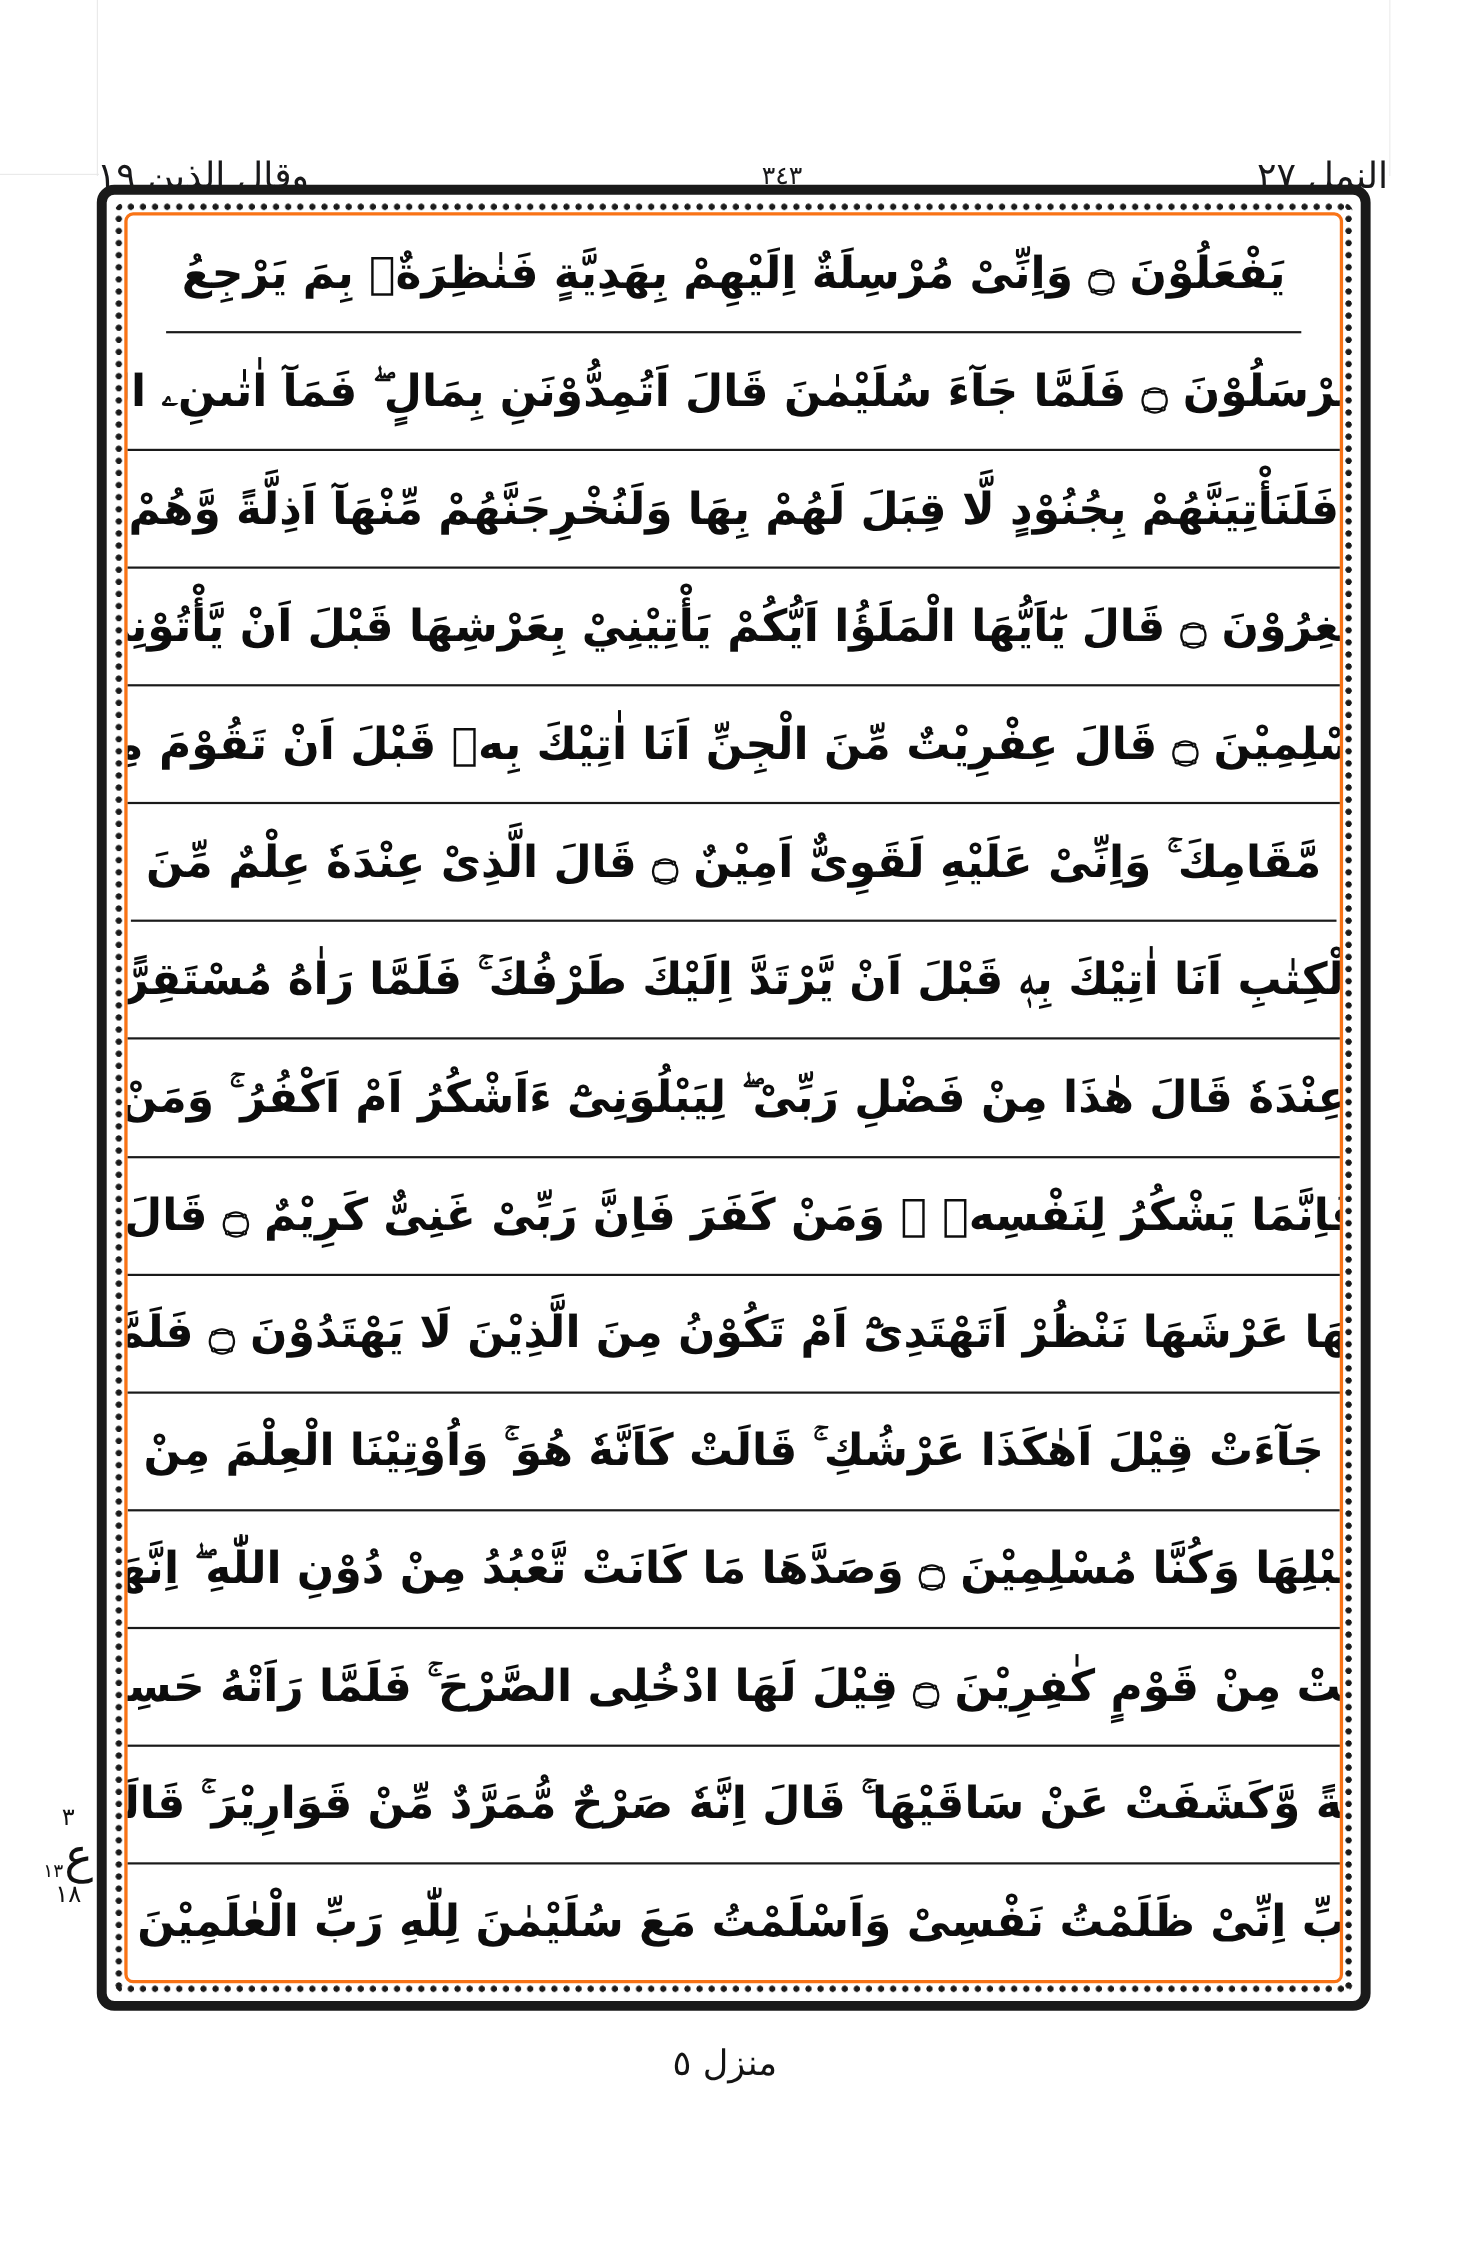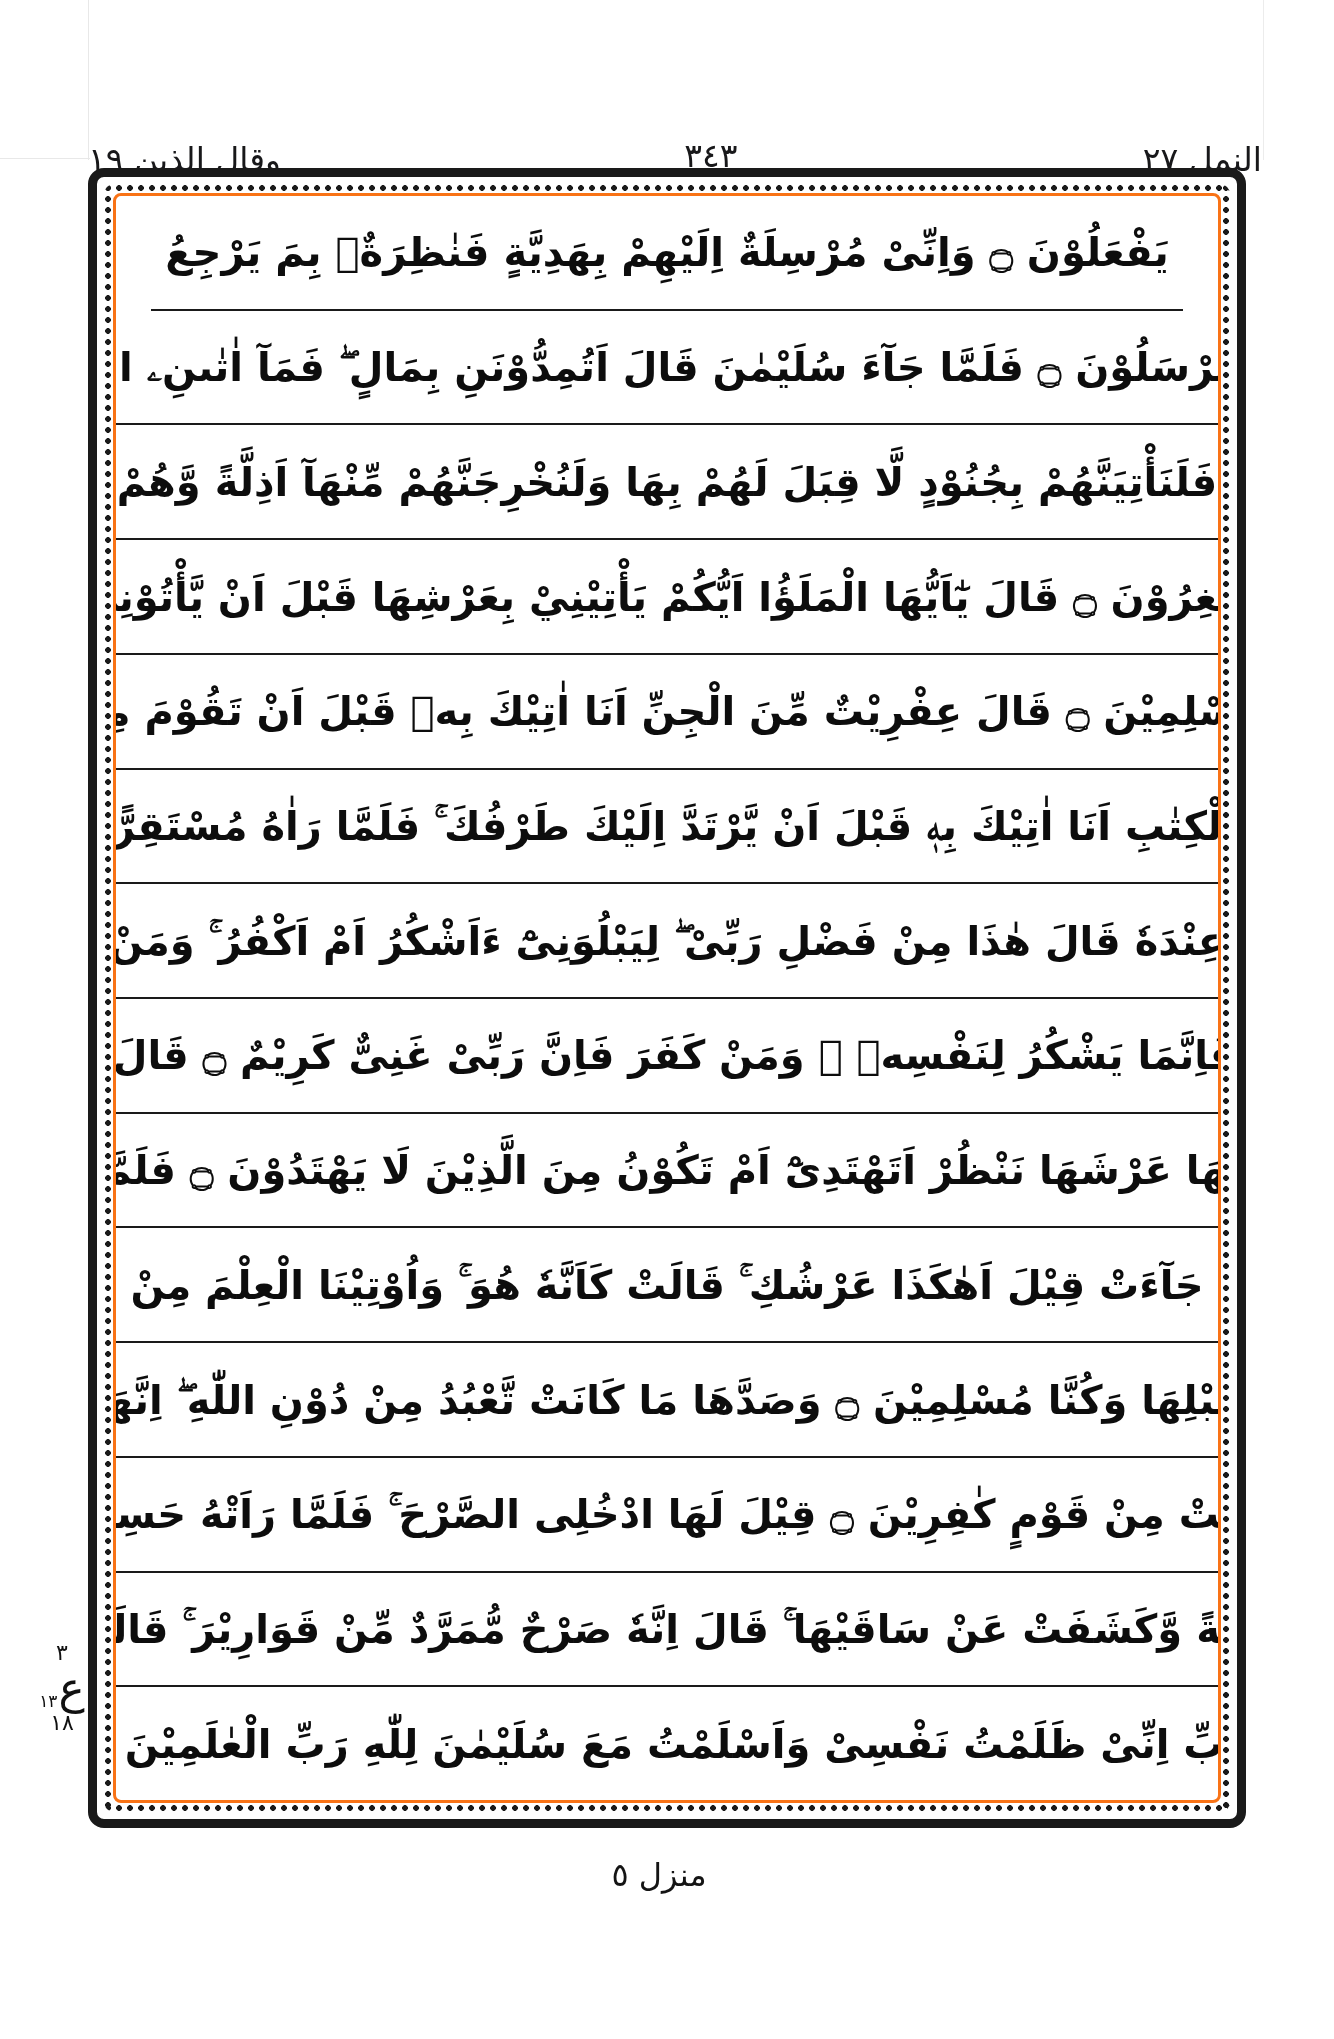--- a/index.html
+++ b/index.html
@@ -62,21 +62,21 @@
     font-family: "DejaVu Sans", sans-serif;
     font-size: 33px;
     line-height: 1;
     color: #18181a;
     white-space: nowrap;
     font-weight: 500;
     letter-spacing: -0.5px;
   }
   .header-juz { padding-right: 6px; }
   .header-page {
-    font-size: 33px;
+    font-size: 23px;
     letter-spacing: 2px;
     transform: translateY(-4px);
   }
   .header-surah { padding-left: 8px; }
 
   
   .frame-outer {
     position: absolute;
     left: 88px;
     top: 168px;
@@ -230,20 +230,23 @@
       <div class="line">
         <span class="line-text">فَلَنَأْتِيَنَّهُمْ بِجُنُوْدٍ لَّا قِبَلَ لَهُمْ بِهَا وَلَنُخْرِجَنَّهُمْ مِّنْهَآ اَذِلَّةً وَّهُمْ</span>
       </div>
       <div class="line">
         <span class="line-text">صٰغِرُوْنَ ۝ قَالَ يٰٓاَيُّهَا الْمَلَؤُا اَيُّكُمْ يَأْتِيْنِيْ بِعَرْشِهَا قَبْلَ اَنْ يَّأْتُوْنِيْ</span>
       </div>
       <div class="line">
         <span class="line-text">مُسْلِمِيْنَ ۝ قَالَ عِفْرِيْتٌ مِّنَ الْجِنِّ اَنَا اٰتِيْكَ بِهٖ قَبْلَ اَنْ تَقُوْمَ مِنْ</span>
       </div>
       <div class="line">
+        <span class="line-text">مَّقَامِكَ ۚ وَاِنِّىْ عَلَيْهِ لَقَوِىٌّ اَمِيْنٌ ۝ قَالَ الَّذِىْ عِنْدَهٗ عِلْمٌ مِّنَ</span>
+      </div>
+      <div class="line">
         <span class="line-text">الْكِتٰبِ اَنَا اٰتِيْكَ بِهٖ قَبْلَ اَنْ يَّرْتَدَّ اِلَيْكَ طَرْفُكَ ۚ فَلَمَّا رَاٰهُ مُسْتَقِرًّا</span>
       </div>
       <div class="line">
         <span class="line-text">عِنْدَهٗ قَالَ هٰذَا مِنْ فَضْلِ رَبِّىْ ۖ لِيَبْلُوَنِىْٓ ءَاَشْكُرُ اَمْ اَكْفُرُ ۚ وَمَنْ</span>
       </div>
       <div class="line">
         <span class="line-text">شَكَرَ فَاِنَّمَا يَشْكُرُ لِنَفْسِهٖ ۚ وَمَنْ كَفَرَ فَاِنَّ رَبِّىْ غَنِىٌّ كَرِيْمٌ ۝ قَالَ نَكِّرُوْا</span>
       </div>
       <div class="line">
         <span class="line-text">لَهَا عَرْشَهَا نَنْظُرْ اَتَهْتَدِىْٓ اَمْ تَكُوْنُ مِنَ الَّذِيْنَ لَا يَهْتَدُوْنَ ۝ فَلَمَّا</span>

